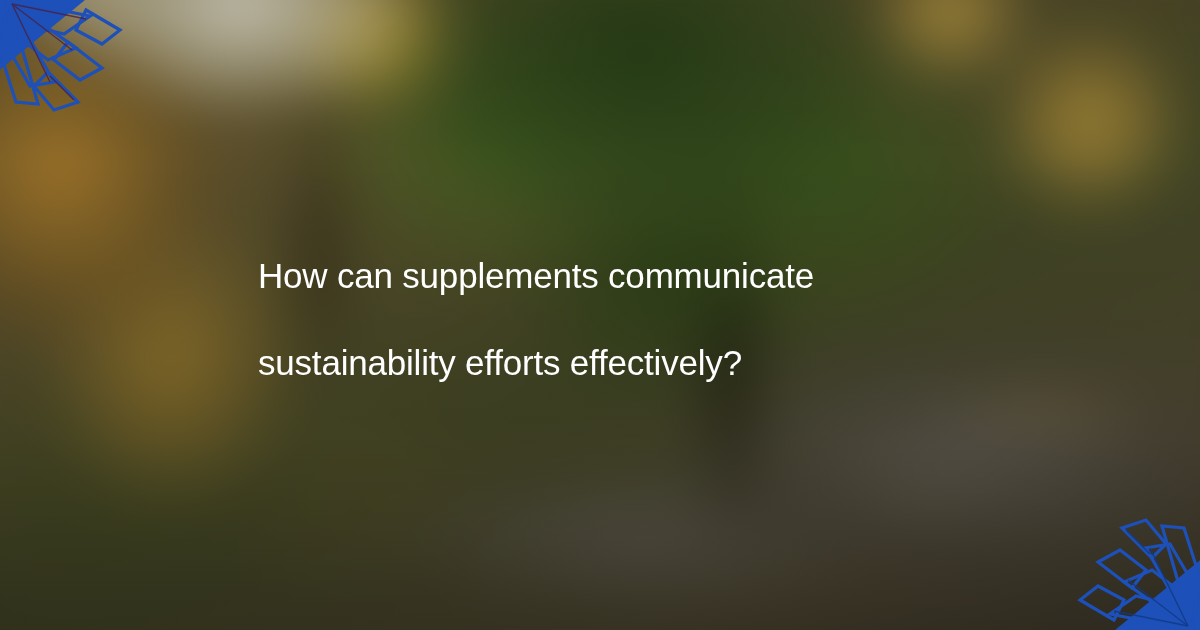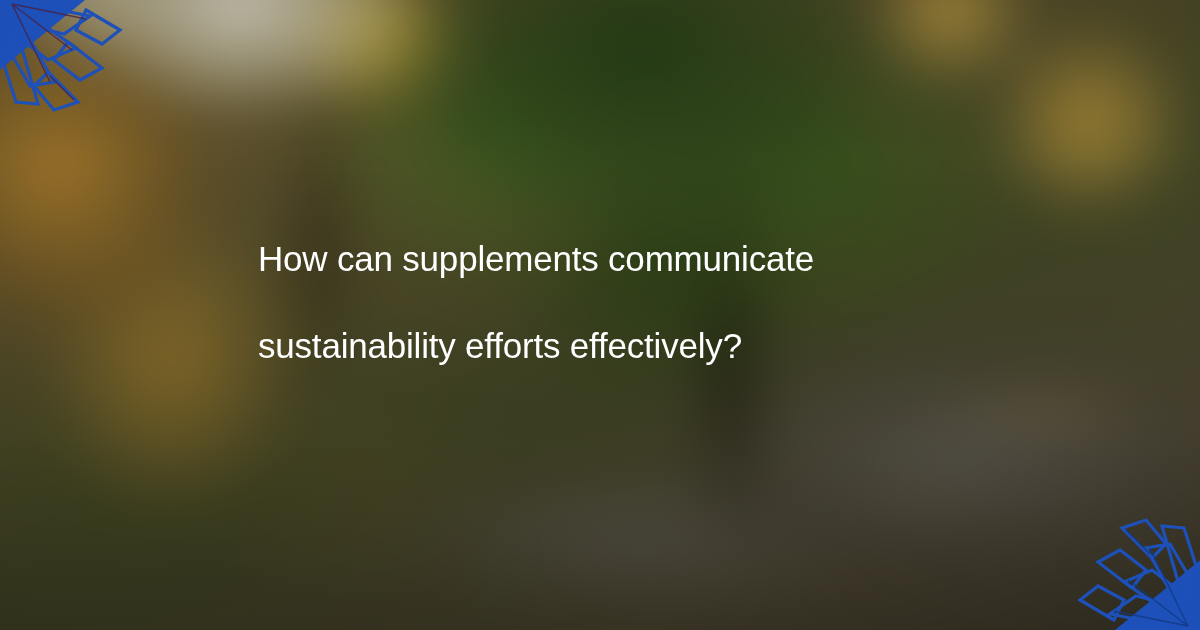--- a/index.html
+++ b/index.html
@@ -61,21 +61,21 @@
   }
 
   
   .ornament { position:absolute; pointer-events:none; }
   .ornament.tl { left:-10px; top:-14px; }
   .ornament.br { right:-10px; bottom:-14px; }
 
   
   .card {
     position:absolute;
-    left:100px; top:185px;
+    left:100px; top:202px;
     width:1000px; height:235px;
     background:linear-gradient(95deg,
         #2b1f54 0%,
         #2a2059 10%,
         #252croissant 10.0001%,
         #26215f 22%,
         #222a78 40%,
         #1c3897 58%,
         #17469f 72%,
         #134fb2 86%,

